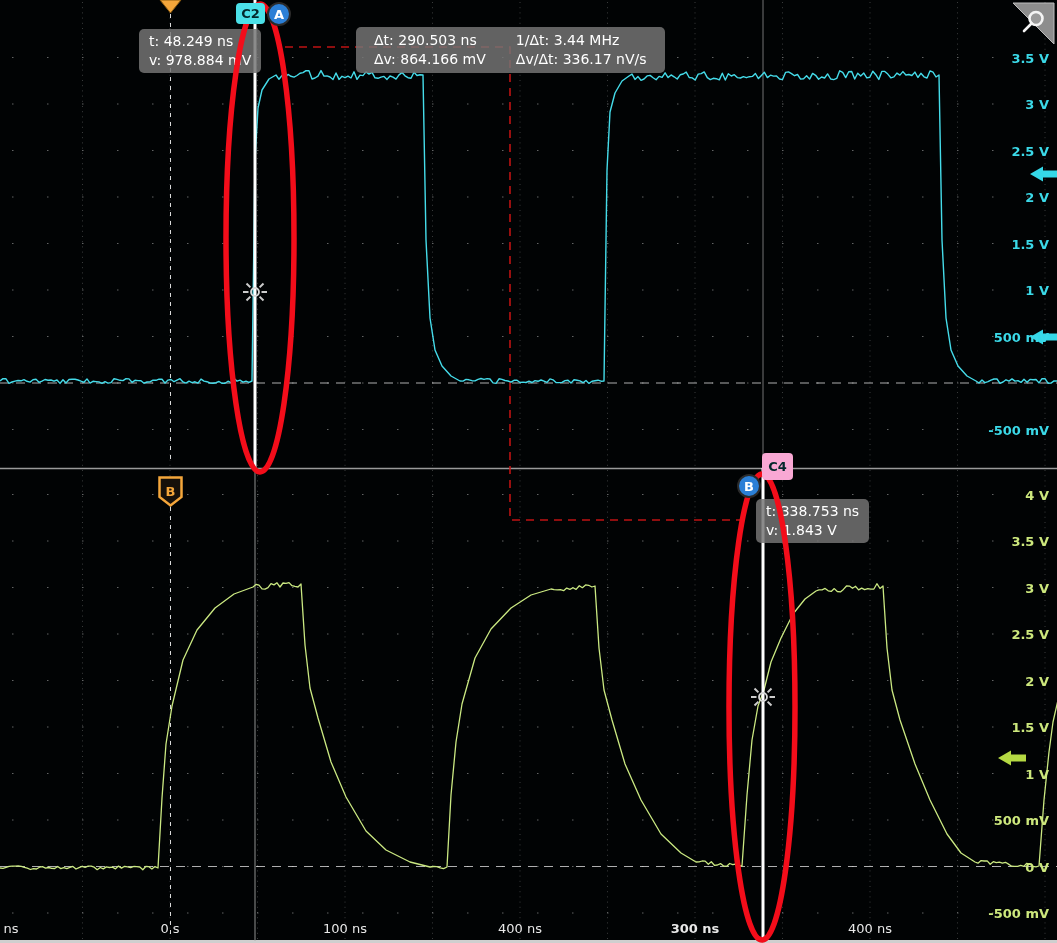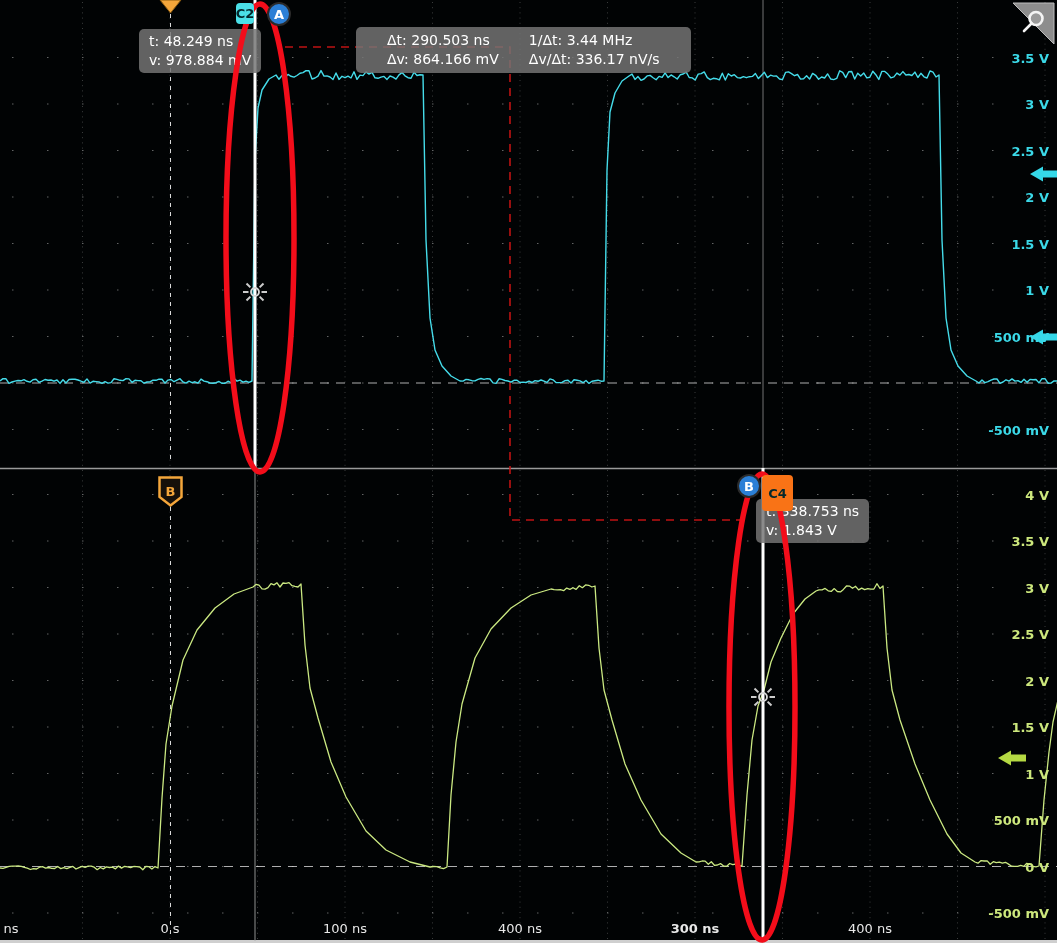--- a/index.html
+++ b/index.html
@@ -116,21 +116,21 @@
         <line x1="1031.5" y1="23.5" x2="1024" y2="31" stroke="#f4f4f4" stroke-width="2.6" stroke-linecap="round"></line>
       </g>
     </g>
   </svg>
 
   <div class="readout" id="readout-a" style="left:139px;top:29px;">
     <div class="rline">t: 48.249 ns</div>
     <div class="rline">v: 978.884 mV</div>
   </div>
 
-  <div class="readout" id="readout-delta" style="left:356px;top:27px;padding:4px 31px;">
+  <div class="readout" id="readout-delta" style="left:356px;top:27px;padding:4px 18px;">
     <div class="delta-cols">
       <div>
         <div class="rline">Δt: 290.503 ns</div>
         <div class="rline">Δv: 864.166 mV</div>
       </div>
       <div>
         <div class="rline">1/Δt: 3.44 MHz</div>
         <div class="rline">Δv/Δt: 336.17 nV/s</div>
       </div>
     </div>
@@ -139,24 +139,24 @@
   <div class="readout" id="readout-b" style="left:756px;top:499px;">
     <div class="rline">t: 338.753 ns</div>
     <div class="rline">v: 1.843 V</div>
   </div>
 
   <svg class="layer anno" width="1057" height="943" viewBox="0 0 1057 943">
     <ellipse cx="260" cy="238" rx="34" ry="234" fill="none" stroke="#f30d1a" stroke-width="5.5"></ellipse>
     <ellipse cx="762" cy="707" rx="33" ry="233" fill="none" stroke="#f30d1a" stroke-width="5.5"></ellipse>
   </svg>
 
-  <div class="badge badge-rect" style="left:236px;top:3px;width:18px;height:21px;background:#4be0e8;">C2</div>
+  <div class="badge badge-rect" style="left:236px;top:3px;width:29px;height:21px;background:#4be0e8;">C2</div>
   <div class="badge badge-circle" style="left:267px;top:2px;width:24px;height:24px;background:#2b7fd6;">A</div>
   <div class="badge badge-circle" style="left:737px;top:474px;width:24px;height:24px;background:#2b7fd6;">B</div>
-  <div class="badge badge-rect" style="left:762px;top:475px;width:31px;height:36px;background:#f97316;">C4</div>
+  <div class="badge badge-rect" style="left:762px;top:453px;width:31px;height:27px;background:#f9a8d4;">C4</div>
 
   <div id="axis-labels">
       <span class="vlabel" style="top: 57.5px; right: 8px; color: rgb(59, 217, 232);">3.5 V</span>
       <span class="vlabel" style="top: 104px; right: 8px; color: rgb(59, 217, 232);">3 V</span>
       <span class="vlabel" style="top: 150.5px; right: 8px; color: rgb(59, 217, 232);">2.5 V</span>
       <span class="vlabel" style="top: 197px; right: 8px; color: rgb(59, 217, 232);">2 V</span>
       <span class="vlabel" style="top: 243.5px; right: 8px; color: rgb(59, 217, 232);">1.5 V</span>
       <span class="vlabel" style="top: 290px; right: 8px; color: rgb(59, 217, 232);">1 V</span>
       <span class="vlabel" style="top: 336.5px; right: 8px; color: rgb(59, 217, 232);">500 mV</span>
       <span class="vlabel" style="top: 429.5px; right: 8px; color: rgb(59, 217, 232);">-500 mV</span>

